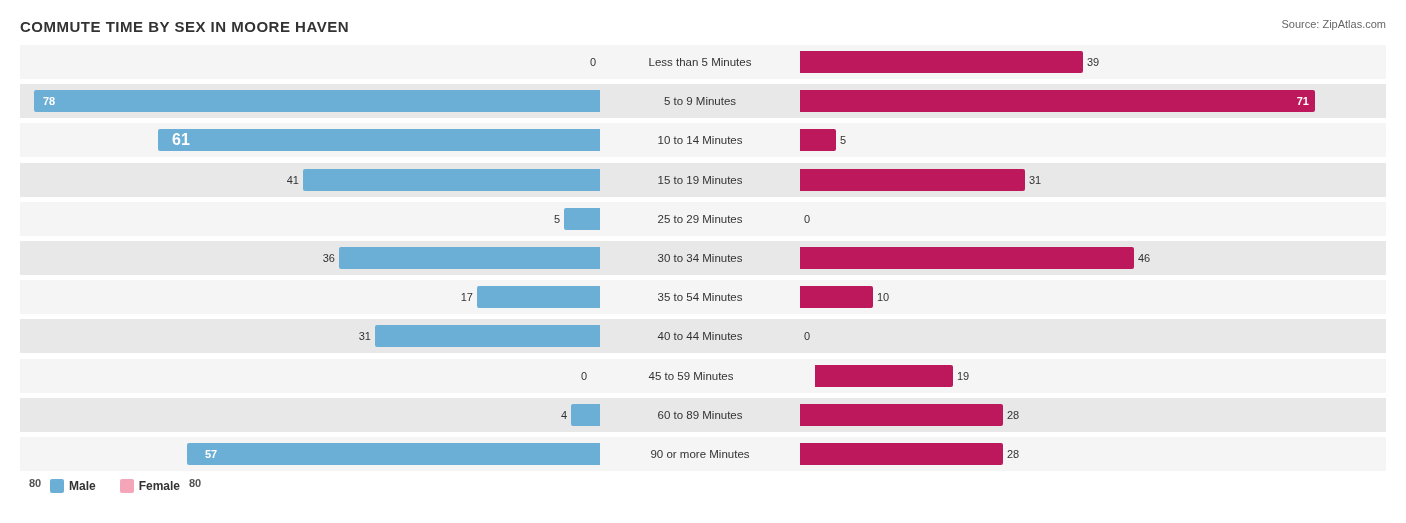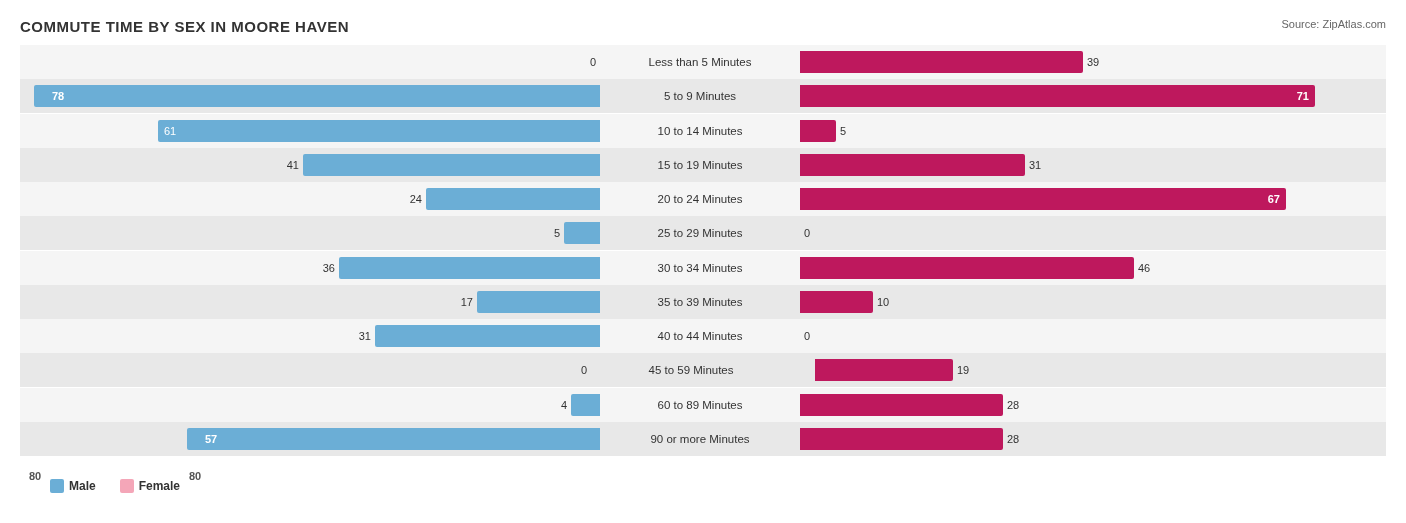--- a/index.html
+++ b/index.html
@@ -100,21 +100,21 @@
     .val-female {
       position: absolute;
       font-size: 11px;
       color: #333;
       white-space: nowrap;
     }
     .legend {
       display: flex;
       justify-content: center;
       gap: 24px;
-      margin-top: 21px;
+      margin-top: 6px;
     }
     .legend-item {
       display: flex;
       align-items: center;
       gap: 5px;
       font-size: 12px;
       color: #333;
     }
     .legend-box {
       width: 14px;
@@ -150,34 +150,34 @@
         </div>
         <div class="label-center">Less than 5 Minutes</div>
         <div class="right-section" style="width: 580px;">
           <div class="bar-female" style="width: 283px;"></div>
           <span class="val-female" style="left: 287px; top: 50%; transform: translateY(-50%);">39</span>
         </div>
       </div>
       <div class="row">
         <div class="left-section" style="width: 580px;">
           <div class="bar-male" style="width: 566px;">
-            <span style="position:absolute;left:18px;top:50%;transform:translateY(-50%);color:#fff;font-size:11px;font-weight:bold;">78</span>
+            <span style="position:absolute;left:9px;top:50%;transform:translateY(-50%);color:#fff;font-size:11px;font-weight:bold;">78</span>
           </div>
         </div>
         <div class="label-center">5 to 9 Minutes</div>
         <div class="right-section" style="width: 580px;">
           <div class="bar-female" style="width: 515px;">
             <span style="position:absolute;right:6px;top:50%;transform:translateY(-50%);color:#fff;font-size:11px;font-weight:bold;">71</span>
           </div>
         </div>
       </div>
       <div class="row">
         <div class="left-section" style="width: 580px;">
           <div class="bar-male" style="width: 442px;">
-            <span style="position:absolute;left:6px;top:50%;transform:translateY(-50%);color:#fff;font-size:11px;font-weight:normal;">61</span>
+            <span style="position:absolute;left:14px;top:50%;transform:translateY(-50%);color:#fff;font-size:16px;font-weight:bold;">61</span>
           </div>
         </div>
         <div class="label-center">10 to 14 Minutes</div>
         <div class="right-section" style="width: 580px;">
           <div class="bar-female" style="width: 36px;"></div>
           <span class="val-female" style="left: 40px; top: 50%; transform: translateY(-50%);">5</span>
         </div>
       </div>
       <div class="row">
         <div class="left-section" style="width: 580px;">
@@ -185,32 +185,20 @@
           <span class="val-male" style="right: 301px; top: 50%; transform: translateY(-50%);">41</span>
         </div>
         <div class="label-center">15 to 19 Minutes</div>
         <div class="right-section" style="width: 580px;">
           <div class="bar-female" style="width: 225px;"></div>
           <span class="val-female" style="left: 229px; top: 50%; transform: translateY(-50%);">31</span>
         </div>
       </div>
       <div class="row">
         <div class="left-section" style="width: 580px;">
-          <div class="bar-male" style="width: 174px;"></div>
-          <span class="val-male" style="right: 178px; top: 50%; transform: translateY(-50%);">24</span>
-        </div>
-        <div class="label-center">20 to 24 Minutes</div>
-        <div class="right-section" style="width: 580px;">
-          <div class="bar-female" style="width: 486px;">
-            <span style="position:absolute;right:6px;top:50%;transform:translateY(-50%);color:#fff;font-size:11px;font-weight:bold;">67</span>
-          </div>
-        </div>
-      </div>
-      <div class="row">
-        <div class="left-section" style="width: 580px;">
           <div class="bar-male" style="width: 36px;"></div>
           <span class="val-male" style="right: 40px; top: 50%; transform: translateY(-50%);">5</span>
         </div>
         <div class="label-center">25 to 29 Minutes</div>
         <div class="right-section" style="width: 580px;">
           <span class="val-female" style="left: 4px; top: 50%; transform: translateY(-50%);">0</span>
         </div>
       </div>
       <div class="row">
         <div class="left-section" style="width: 580px;">
@@ -221,21 +209,21 @@
         <div class="right-section" style="width: 580px;">
           <div class="bar-female" style="width: 334px;"></div>
           <span class="val-female" style="left: 338px; top: 50%; transform: translateY(-50%);">46</span>
         </div>
       </div>
       <div class="row">
         <div class="left-section" style="width: 580px;">
           <div class="bar-male" style="width: 123px;"></div>
           <span class="val-male" style="right: 127px; top: 50%; transform: translateY(-50%);">17</span>
         </div>
-        <div class="label-center">35 to 39 Minutes</div>
+        <div class="label-center">35 to 54 Minutes</div>
         <div class="right-section" style="width: 580px;">
           <div class="bar-female" style="width: 73px;"></div>
           <span class="val-female" style="left: 77px; top: 50%; transform: translateY(-50%);">10</span>
         </div>
       </div>
       <div class="row">
         <div class="left-section" style="width: 580px;">
           <div class="bar-male" style="width: 225px;"></div>
           <span class="val-male" style="right: 229px; top: 50%; transform: translateY(-50%);">31</span>
         </div>

